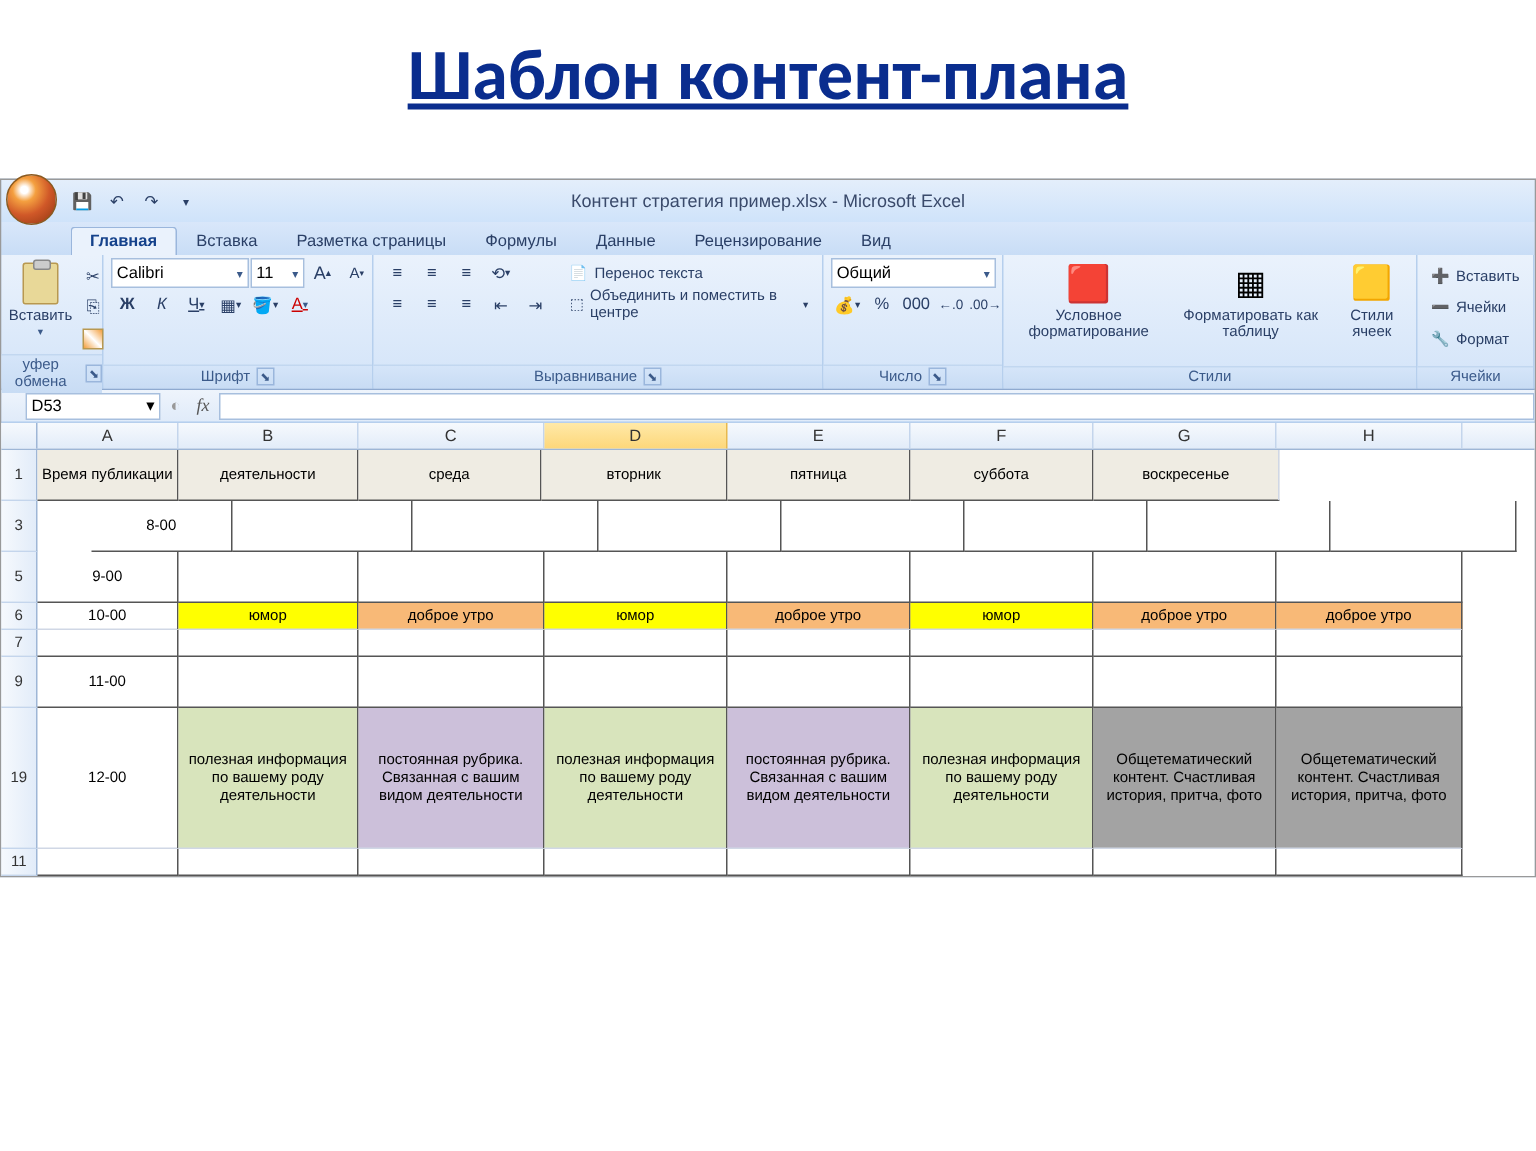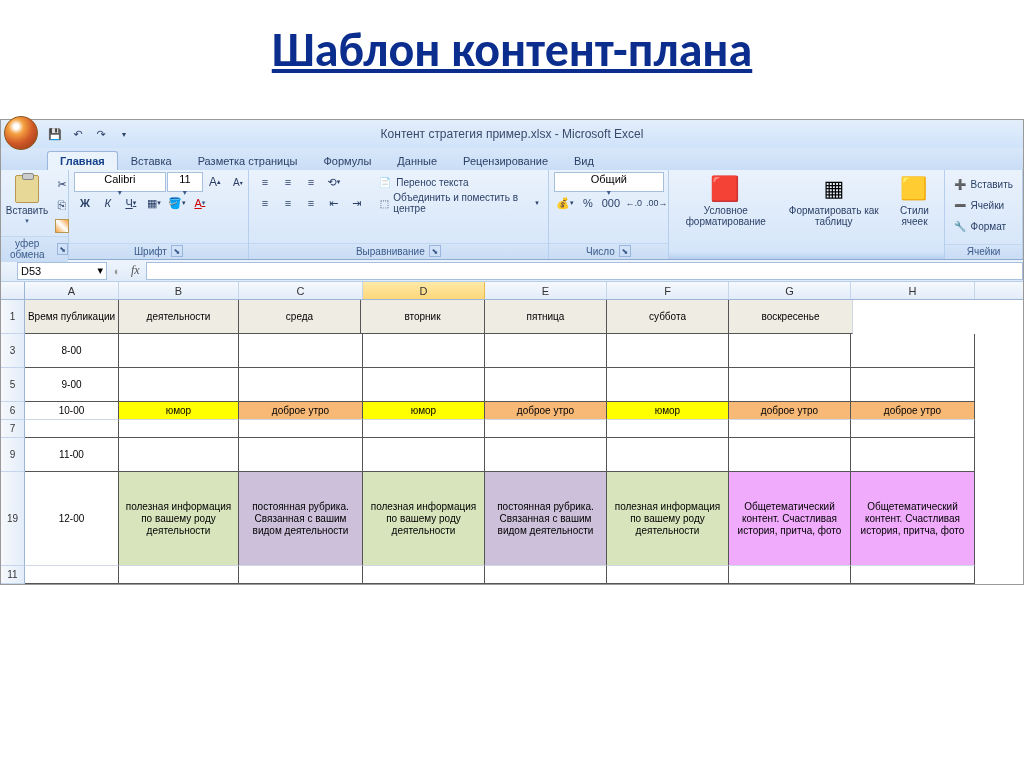--- a/index.html
+++ b/index.html
@@ -22,21 +22,21 @@
 .ribbon { background: linear-gradient(#eaf2fc, #d5e5f9 92%, #b6cfed); height: 90px; display: flex; border-bottom: 1px solid #8faad0; }
 .ribbon-group { border-right: 1px solid #b6cfed; padding: 2px 5px 0; display: flex; flex-direction: column; justify-content: space-between; }
 .ribbon-group-body { display: flex; gap: 3px; flex: 1; align-items: flex-start; }
 .ribbon-group-label { text-align: center; font-size: 10px; color: #3b5a8a; padding: 1px 0 2px; background: linear-gradient(#d5e5f9, #c8dcf4); margin: 0 -5px; border-top: 1px solid #c2d7f0; display: flex; justify-content: center; align-items: center; gap: 4px; }
 .dialog-launcher { width: 12px; height: 12px; border: 1px solid #9ab6dc; font-size: 8px; display: flex; align-items: center; justify-content: center; color: #3b5a8a; }
 
 .big-btn { display: flex; flex-direction: column; align-items: center; padding: 2px 2px; gap: 1px; min-width: 42px; }
 .big-btn-icon { width: 30px; height: 30px; display: flex; align-items: center; justify-content: center; font-size: 20px; }
 .big-btn-label { font-size: 10px; color: #2a3f66; text-align: center; line-height: 1.1; }
 .small-btn { width: 22px; height: 20px; display: flex; align-items: center; justify-content: center; font-size: 11px; color: #2a3f66; border: 1px solid transparent; }
-.combo { height: 20px; border: 1px solid #a7bfde; background: #fff; font-size: 11px; padding: 0 3px; display: flex; align-items: center; justify-content: space-between; gap: 3px; flex-direction: column; }
+.combo { height: 20px; border: 1px solid #a7bfde; background: #fff; font-size: 11px; padding: 0 3px; display: flex; align-items: center; justify-content: space-between; gap: 3px; }
 .combo .chev { font-size: 8px; color: #3b5a8a; }
 .row-stack { display: flex; flex-direction: column; gap: 1px; }
 .row-h { display: flex; gap: 1px; }
 
 .wide-btn { display: flex; align-items: center; gap: 4px; height: 20px; padding: 0 4px; font-size: 10px; color: #2a3f66; }
 
 .name-box-bar { background: linear-gradient(#eef4fc, #e0ebf9); height: 22px; display: flex; align-items: center; border-bottom: 1px solid #b6cfed; gap: 2px; padding-left: 16px; }
 .name-box { width: 90px; height: 18px; border: 1px solid #a7bfde; background: #fff; display: flex; align-items: center; justify-content: space-between; padding: 0 3px; font-size: 11px; }
 .fx-label { font-style: italic; font-family: 'Times New Roman', serif; font-size: 12px; color: #555; padding: 0 4px; }
 .formula-bar { flex: 1; height: 18px; border: 1px solid #a7bfde; background: #fff; }
@@ -50,21 +50,21 @@
 .grid-row { display: flex; }
 .row-h-cell { width: 24px; background: linear-gradient(90deg, #f6f9fd, #e2ecf9); border-right: 1px solid #9eb6d6; border-bottom: 1px solid #c4d5ec; display: flex; align-items: center; justify-content: center; font-size: 10px; color: #333; }
 .cell { border-right: 1px solid #d0d7e5; border-bottom: 1px solid #d0d7e5; display: flex; align-items: center; justify-content: center; font-size: 10px; color: #000; padding: 2px; text-align: center; line-height: 1.2; overflow: hidden; }
 .cell.thick-r { border-right: 1px solid #555; }
 .cell.thick-b { border-bottom: 1px solid #555; }
 .cell.hdr { background: #efece3; font-weight: normal; }
 .yellow { background: #ffff00; }
 .orange { background: #f8b977; }
 .olive { background: #d8e4bc; }
 .purple { background: #ccc0da; }
-.ltblue { background: #f0abfc; }
+.ltblue { background: #a3a3a3; }
 
 .icon-clipboard { width: 24px; height: 28px; background: #e8d898; border: 1px solid #b89850; border-radius: 2px; position: relative; }
 .icon-clipboard::before { content: ''; position: absolute; top: -3px; left: 6px; width: 10px; height: 5px; background: #ccc; border: 1px solid #888; border-radius: 2px; }
 .icon-paint { width: 14px; height: 14px; background: linear-gradient(45deg, #f4a040, #fff 50%, #f4a040); border: 1px solid #b89850; }
 </style>
 </head>
 <body>
 
 <h1 class="page-title">Шаблон контент-плана</h1>
 
@@ -208,20 +208,23 @@
         </div>
         <div class="big-btn">
           <div class="big-btn-icon" style="font-size:22px;">▦</div>
           <div class="big-btn-label">Форматировать как таблицу</div>
         </div>
         <div class="big-btn">
           <div class="big-btn-icon" style="font-size:22px;">🟨</div>
           <div class="big-btn-label">Стили ячеек</div>
         </div>
       </div>
+      <div class="ribbon-group-label">
+          <span>Стили</span>
+        </div>
     </div>
 
     <div class="ribbon-group">
       <div class="ribbon-group-body row-stack" style="padding-top:2px;">
         <div class="wide-btn">
             <span>➕</span>
             <span>Вставить</span>
           </div>
         <div class="wide-btn">
             <span>➖</span>
@@ -267,21 +270,21 @@
           <div class="cell hdr thick-b thick-r" style="width: 94px; height: 34px;">Время публикации</div>
           <div class="cell hdr thick-b thick-r" style="width: 120px; height: 34px;">деятельности</div>
           <div class="cell hdr thick-b thick-r" style="width: 122px; height: 34px;">среда</div>
           <div class="cell hdr thick-b thick-r" style="width: 124px; height: 34px;">вторник</div>
           <div class="cell hdr thick-b thick-r" style="width: 122px; height: 34px;">пятница</div>
           <div class="cell hdr thick-b thick-r" style="width: 122px; height: 34px;">суббота</div>
           <div class="cell hdr thick-b" style="width: 124px; height: 34px;">воскресенье</div>
         </div>
         <div class="grid-row">
           <div class="row-h-cell" style="height: 34px;">3</div>
-          <div class="cell thick-b thick-r" style="width: 94px; height: 34px;">8-00</div>
+          <div class="cell thick-b thick-r" style="width: 94px; height: 34px; margin-left: 36px;">8-00</div>
           <div class="cell thick-b thick-r" style="width: 120px; height: 34px;"></div>
           <div class="cell thick-b thick-r" style="width: 124px; height: 34px;"></div>
           <div class="cell thick-b thick-r" style="width: 122px; height: 34px;"></div>
           <div class="cell thick-b thick-r" style="width: 122px; height: 34px;"></div>
           <div class="cell thick-b thick-r" style="width: 122px; height: 34px;"></div>
           <div class="cell thick-b thick-r" style="width: 122px; height: 34px;"></div>
           <div class="cell thick-b thick-r" style="width: 124px; height: 34px;"></div>
         </div>
         <div class="grid-row">
           <div class="row-h-cell" style="height: 34px;">5</div>

